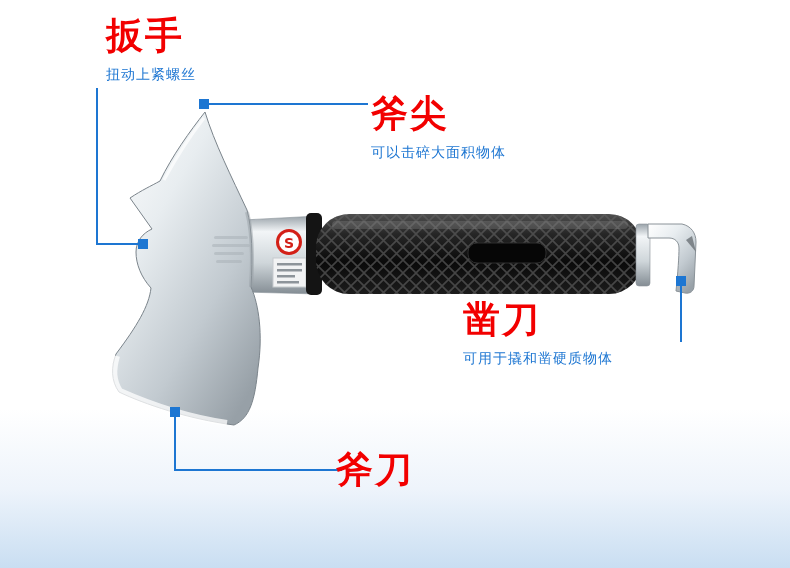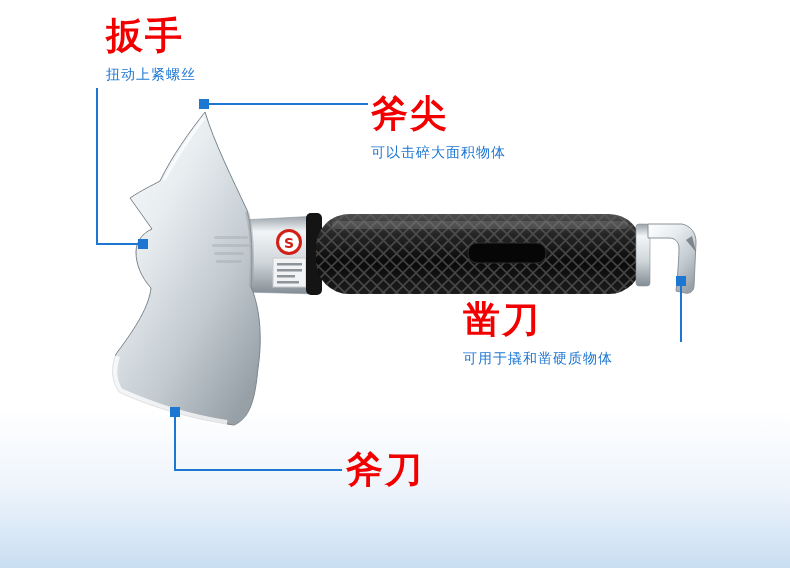--- a/index.html
+++ b/index.html
@@ -7,21 +7,21 @@
     position:relative;width:790px;height:568px;margin:0 auto;overflow:hidden;
     background:linear-gradient(180deg,#ffffff 0%,#ffffff 72%,#eef4fb 86%,#c9def2 100%);
   }
   .layer{position:absolute;left:0;top:0;width:790px;height:568px;pointer-events:none;}
   .callout{position:absolute;white-space:nowrap;}
   .callout .title{font-size:37px;font-weight:700;color:#f20000;letter-spacing:2px;line-height:1.1;}
   .callout .desc{font-size:14px;color:#1d76d2;margin-top:9px;letter-spacing:1px;line-height:1.2;}
   .callout--wrench{left:106px;top:16px;}
   .callout--tip{left:371px;top:94px;}
   .callout--chisel{left:421px;top:300px;margin-left:42px;}
-  .callout--blade{left:346px;top:450px;}
+  .callout--blade{left:336px;top:450px;}
 </style>
 </head>
 <body>
 
 <div class="stage">
 
   <svg class="layer" viewBox="0 0 790 568" aria-hidden="true">
     <defs>
       <linearGradient id="metal" x1="0" y1="0" x2="0.8" y2="1">
         <stop offset="0" stop-color="#ffffff"></stop>

